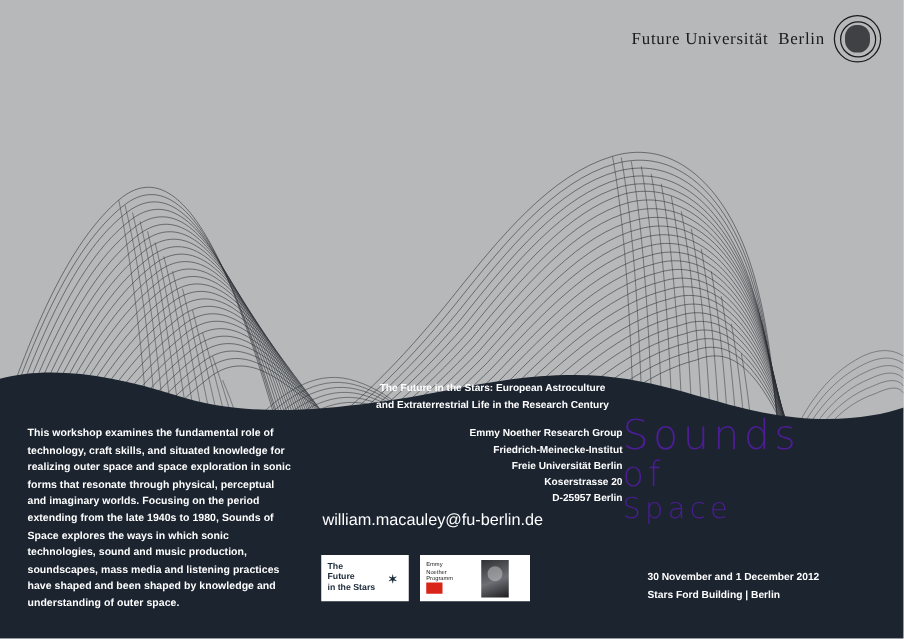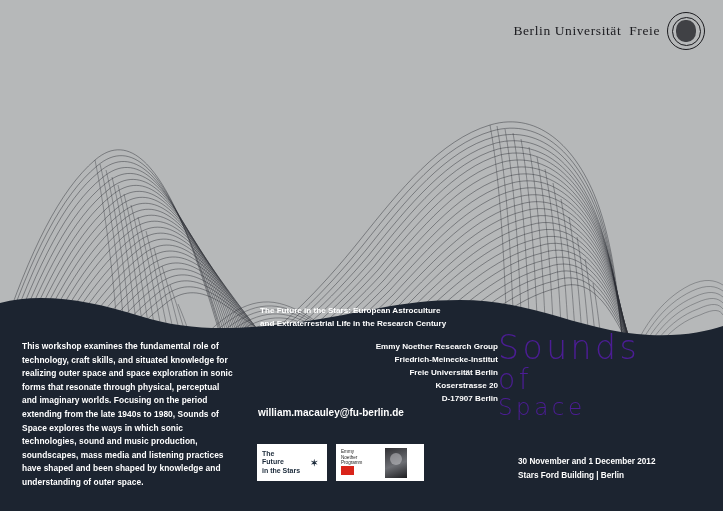--- a/index.html
+++ b/index.html
@@ -85,46 +85,47 @@
     width: 213px;
     color: #ffffff;
     font-size: 8.4px;
     line-height: 1.62;
     font-weight: bold;
     letter-spacing: .05px;
   }
 
   .subtitle {
     position: absolute;
-    left: 260px; top: 305px;
+    left: 274px; top: 305px;
     width: 240px;
     color: #ffffff;
     font-size: 8.1px;
     line-height: 1.55;
     font-weight: bold;
+    text-align: center;
   }
 
   .address {
     position: absolute;
     left: 258px; top: 340px;
     width: 240px;
     color: #ffffff;
     font-size: 8.1px;
     line-height: 1.62;
     font-weight: bold;
     text-align: right;
   }
   .contact {
     position: absolute;
     left: 258px; top: 405px;
     width: 260px;
     color: #ffffff;
-    font-size: 10px;
+    font-size: 13px;
     line-height: 1.62;
-    font-weight: bold;
+    font-weight: normal;
   }
 
   
   .title {
     position: absolute;
     left: 498px; top: 330px;
     width: 216px;
     text-align: left;
     color: #4c1d95;
     font-family: "DejaVu Sans", sans-serif;
@@ -340,40 +341,40 @@
   <div class="dark-body">
     <svg width="723" height="511" viewBox="0 0 723 511" xmlns="http://www.w3.org/2000/svg">
       <path d="M0,303 C40,292 90,300 140,316 C190,332 240,330 300,322
                C360,314 400,300 460,300 C520,300 560,320 610,330
                C660,340 700,334 723,326 L723,511 L0,511 Z" fill="#1c2430"></path>
     </svg>
   </div>
 
   <div class="uni-logo">
     <span class="uni-text">
-      <span>Berlin Universität</span>&nbsp;&nbsp;<span>Freie</span>
+      <span>Future Universität</span>&nbsp;&nbsp;<span>Berlin</span>
     </span>
     <span class="uni-seal">
       <span class="seal-inner"></span>
     </span>
   </div>
 
   <div class="blurb">This workshop examines the fundamental role of technology, craft skills, and situated knowledge for realizing outer space and space exploration in sonic forms that resonate through physical, perceptual and imaginary worlds. Focusing on the period extending from the late 1940s to 1980, Sounds of Space explores the ways in which sonic technologies, sound and music production, soundscapes, mass media and listening practices have shaped and been shaped by knowledge and understanding of outer space.</div>
 
   <div class="subtitle">
     <div>The Future in the Stars: European Astroculture</div>
     <div>and Extraterrestrial Life in the Research Century</div>
   </div>
 
   <div class="address">
     <div>Emmy Noether Research Group</div>
     <div>Friedrich-Meinecke-Institut</div>
     <div>Freie Universität Berlin</div>
     <div>Koserstrasse 20</div>
-    <div>D-17907 Berlin</div>
+    <div>D-25957 Berlin</div>
   </div>
 
   <div class="contact">
     <div>william.macauley@fu-berlin.de</div>
   </div>
 
   <div class="title">
     <span class="l1">Sounds</span>
     <span class="l2">of</span>
     <span class="l3">Space</span>

